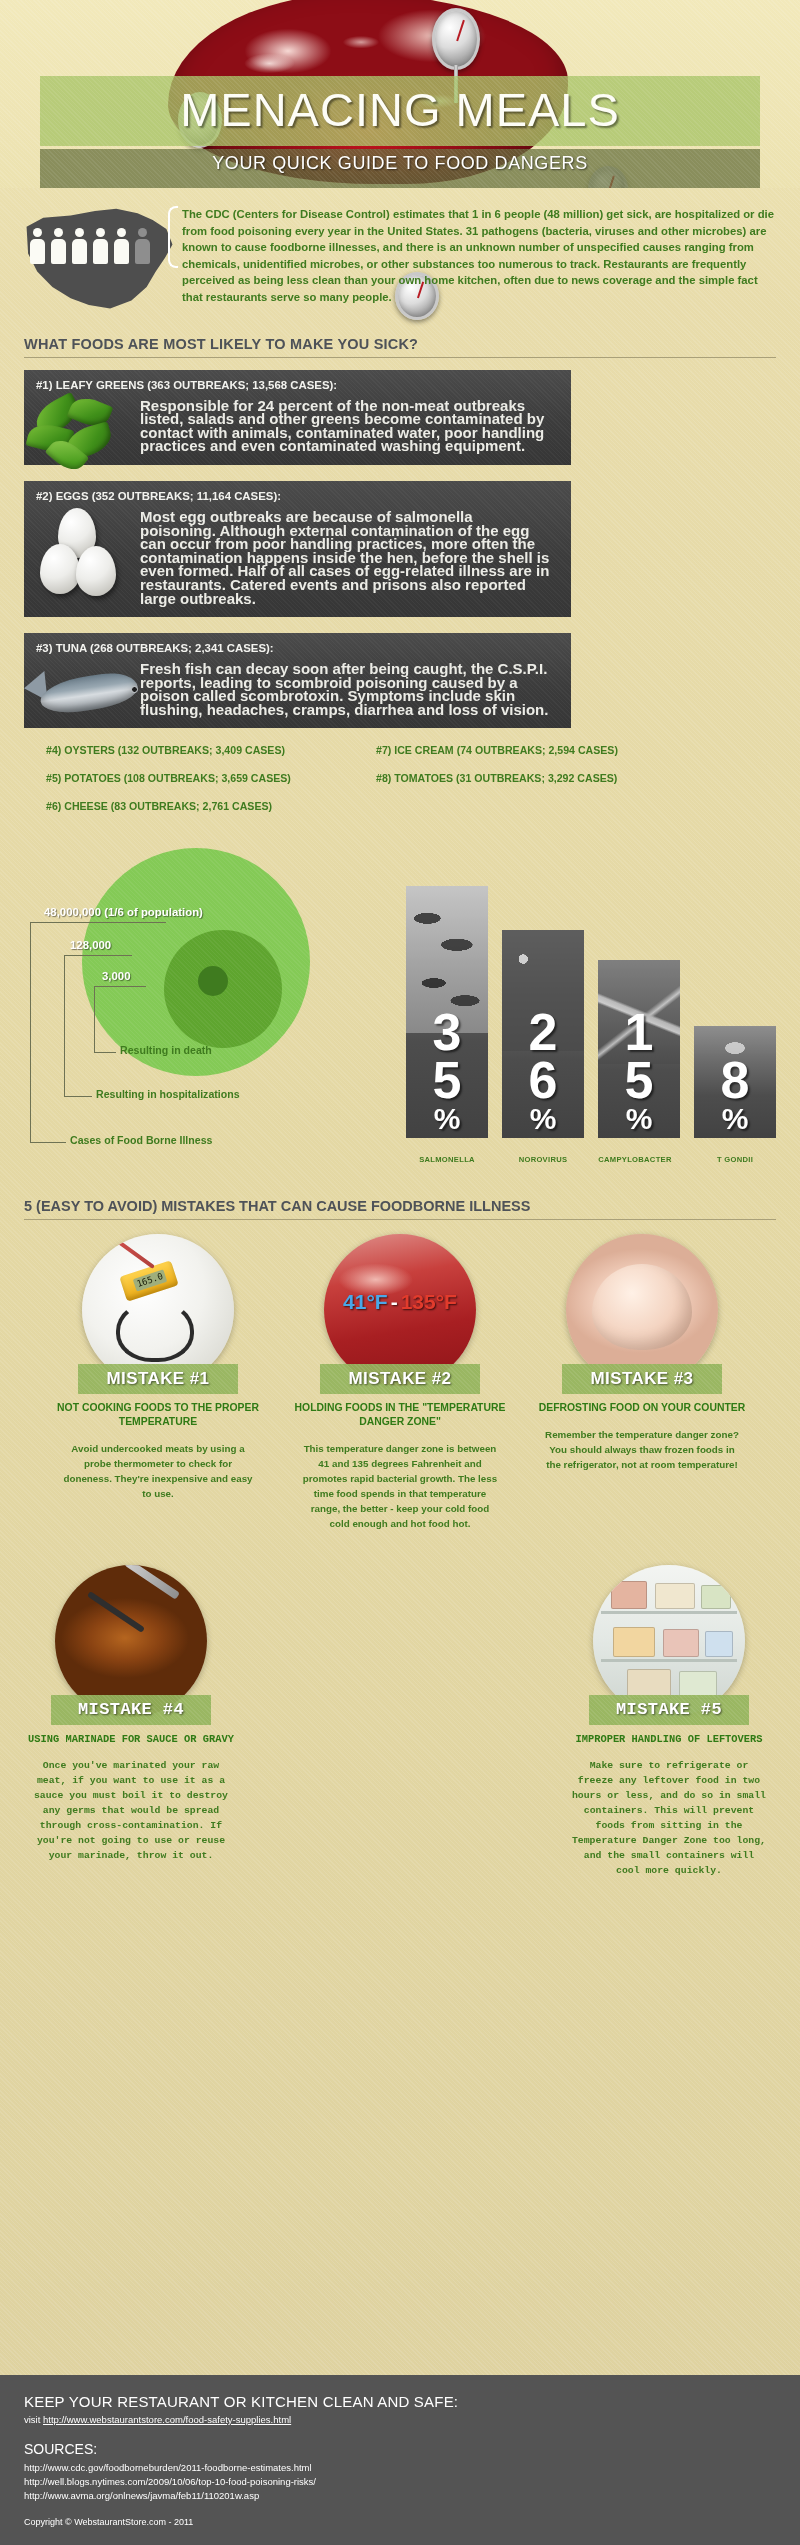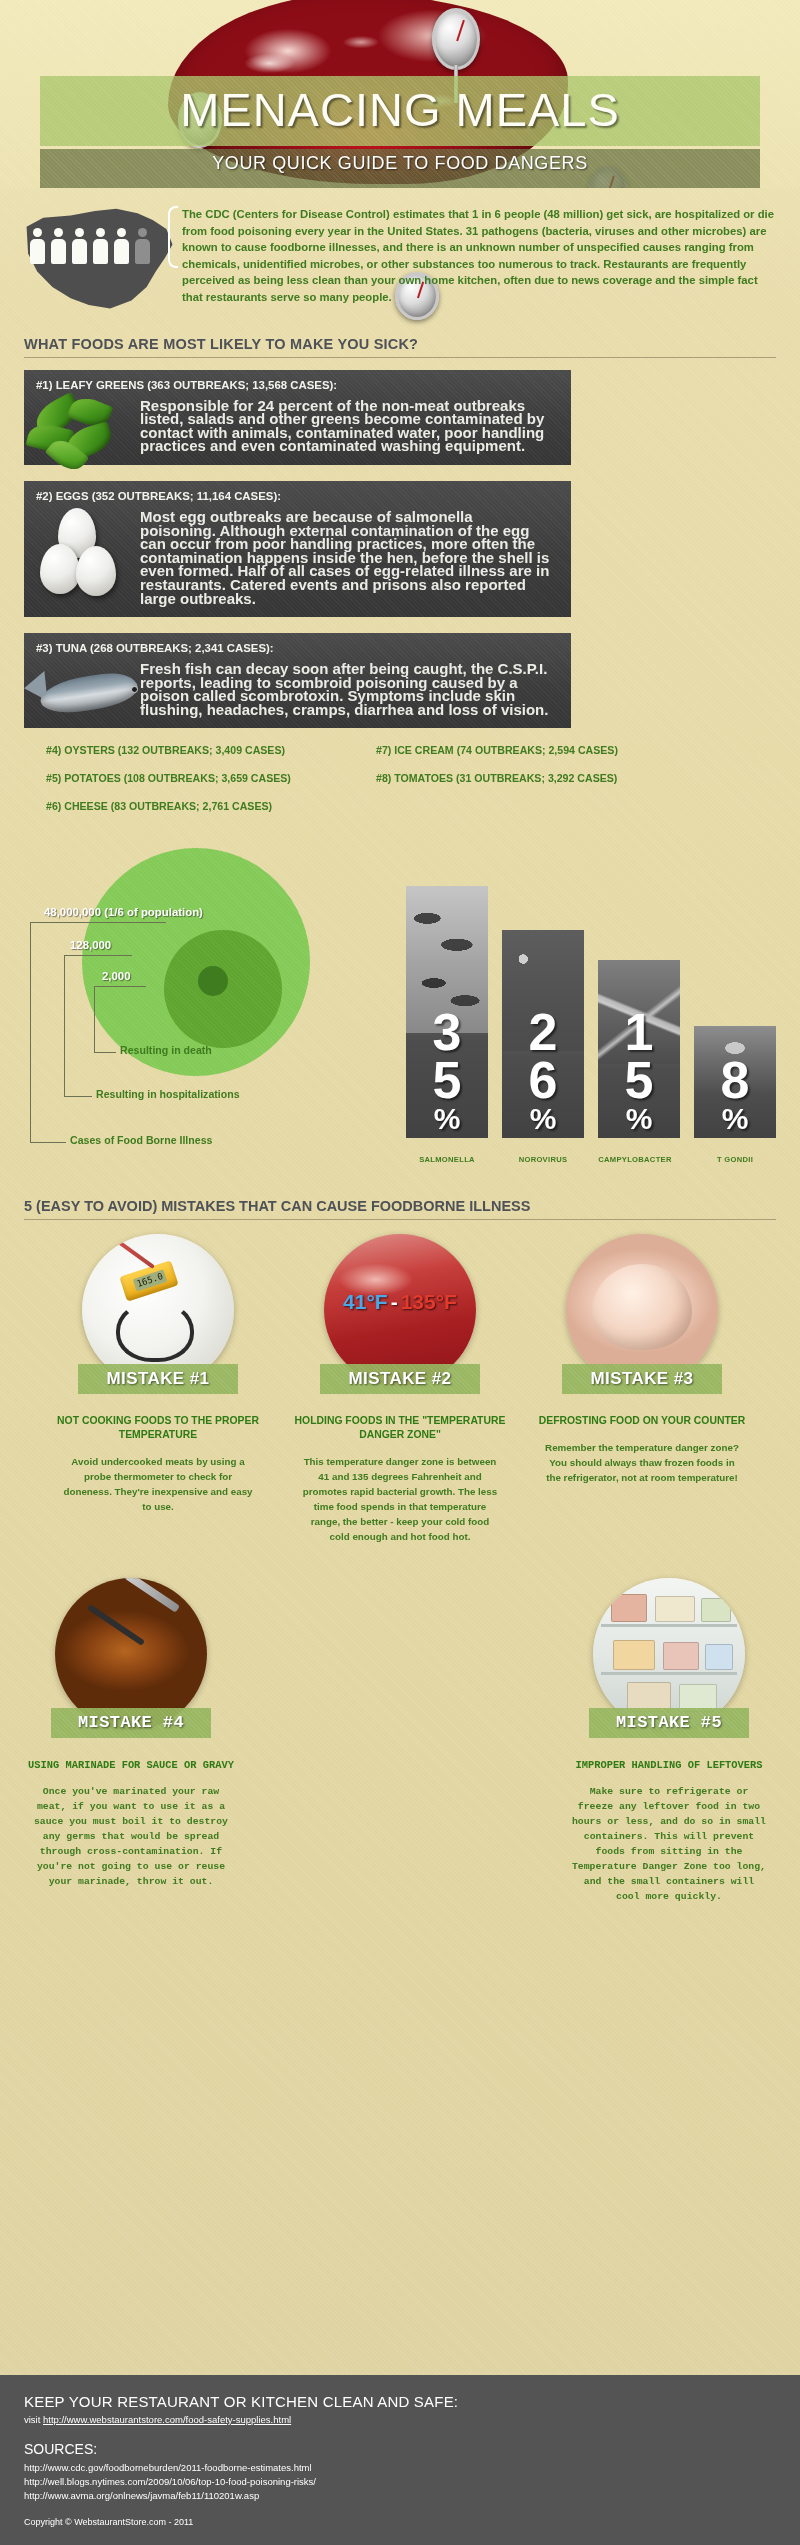--- a/index.html
+++ b/index.html
@@ -589,21 +589,21 @@
     background: rgba(148,180,92,0.92);
     background-image: repeating-linear-gradient(45deg, rgba(255,255,255,0.08) 0 1px, rgba(0,0,0,0) 1px 3px);
     color: #fff;
     font-size: 17px;
     font-weight: bold;
     line-height: 30px;
     text-shadow: 1px 1px 2px rgba(0,0,0,.55);
     letter-spacing: .4px;
   }
   .mist-sub {
-    margin-top: 20px;
+    margin-top: 7px;
     color: #2f7a14;
     font-size: 10.4px;
     font-weight: bold;
     line-height: 14px;
   }
   .mist-body {
     margin-top: 12px;
     color: #3f7b1f;
     font-size: 9.8px;
     line-height: 15px;
@@ -761,21 +761,21 @@
 
   <div class="charts">
 
     <div class="circle-chart">
       <div class="c-outer"></div>
       <div class="c-mid"></div>
       <div class="c-in"></div>
 
       <div class="c-lbl a">48,000,000 (1/6 of population)</div>
       <div class="c-lbl b">128,000</div>
-      <div class="c-lbl c">2,000</div>
+      <div class="c-lbl c">3,000</div>
 
       <div class="ld-h" style="left:6px;  top:78px;  width:136px;"></div>
       <div class="ld-v" style="left:6px;  top:78px;  height:220px;"></div>
       <div class="ld-h" style="left:6px;  top:298px; width:36px;"></div>
 
       <div class="ld-h" style="left:40px; top:111px; width:68px;"></div>
       <div class="ld-v" style="left:40px; top:111px; height:141px;"></div>
       <div class="ld-h" style="left:40px; top:252px; width:28px;"></div>
 
       <div class="ld-h" style="left:70px; top:142px; width:52px;"></div>

